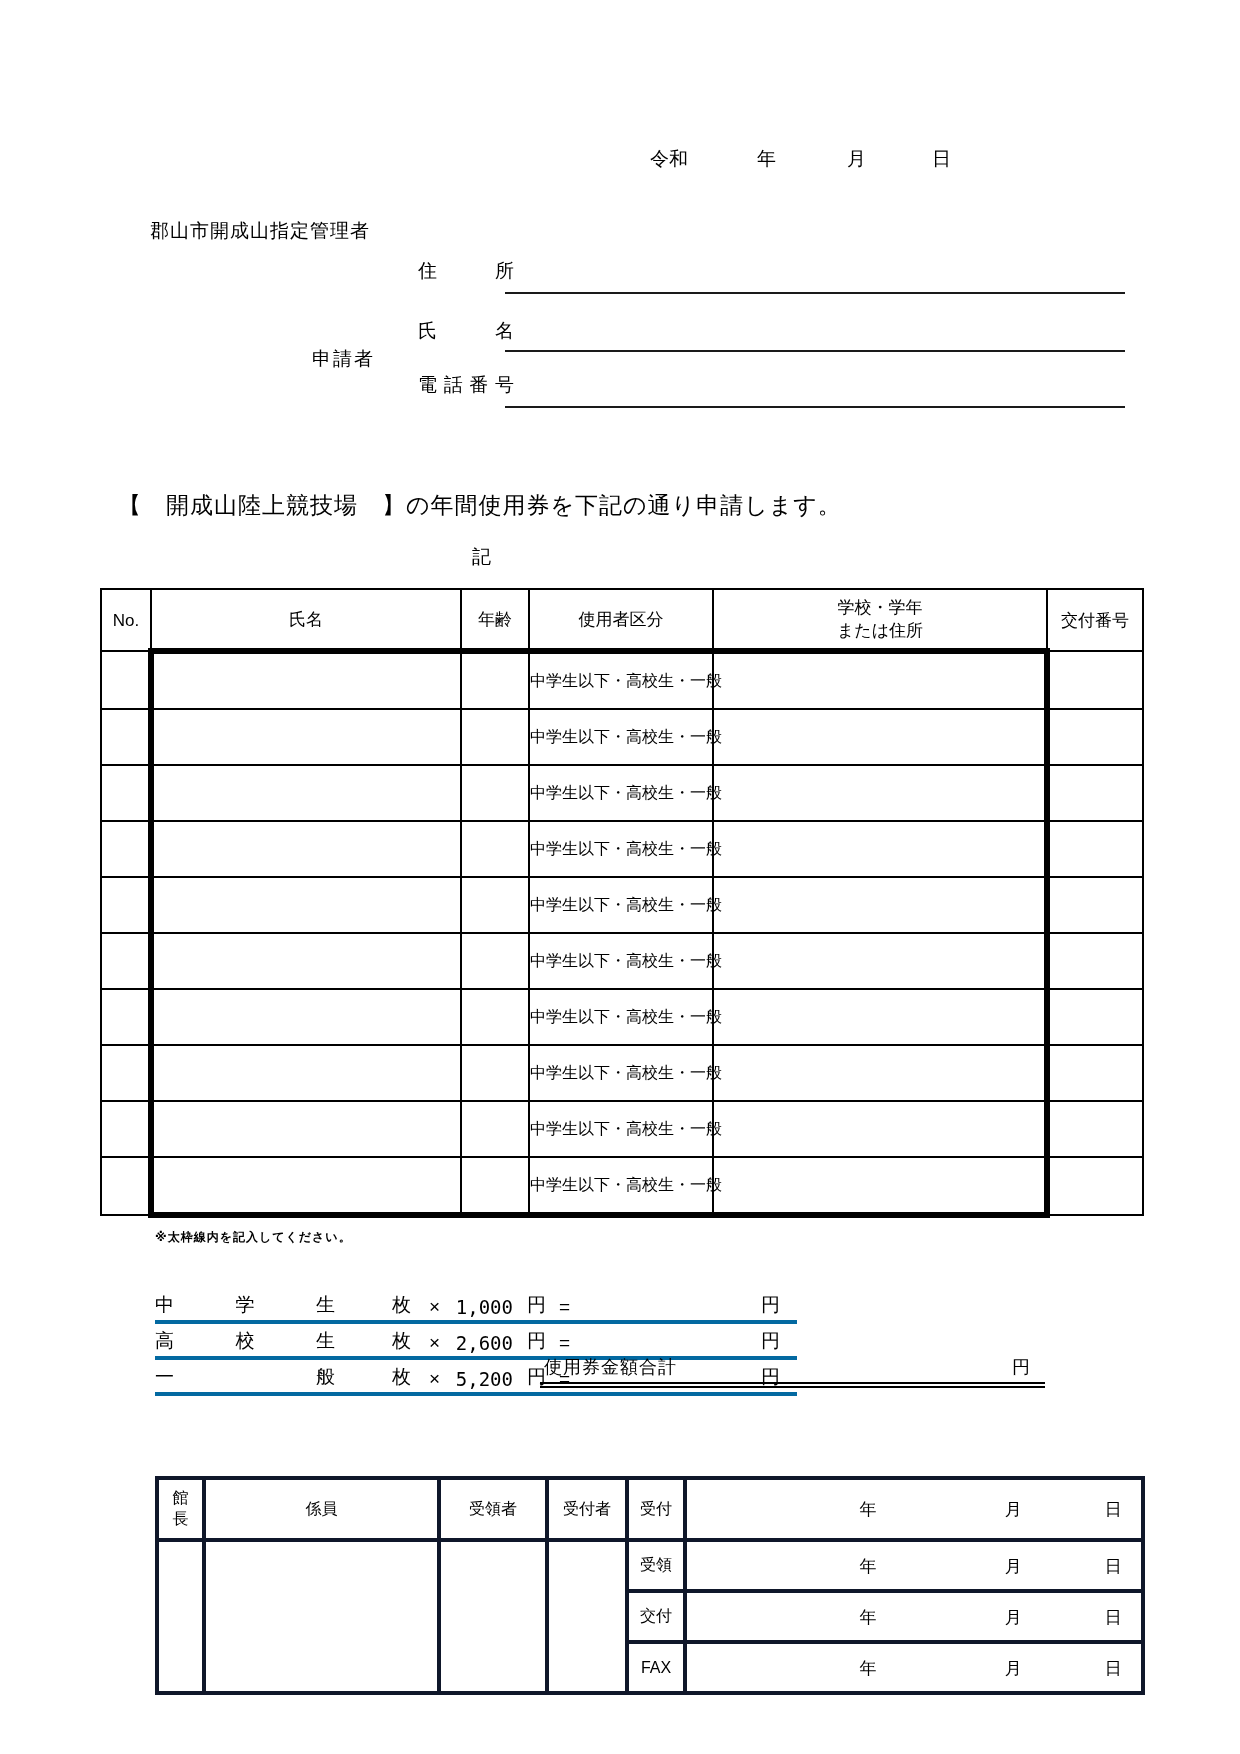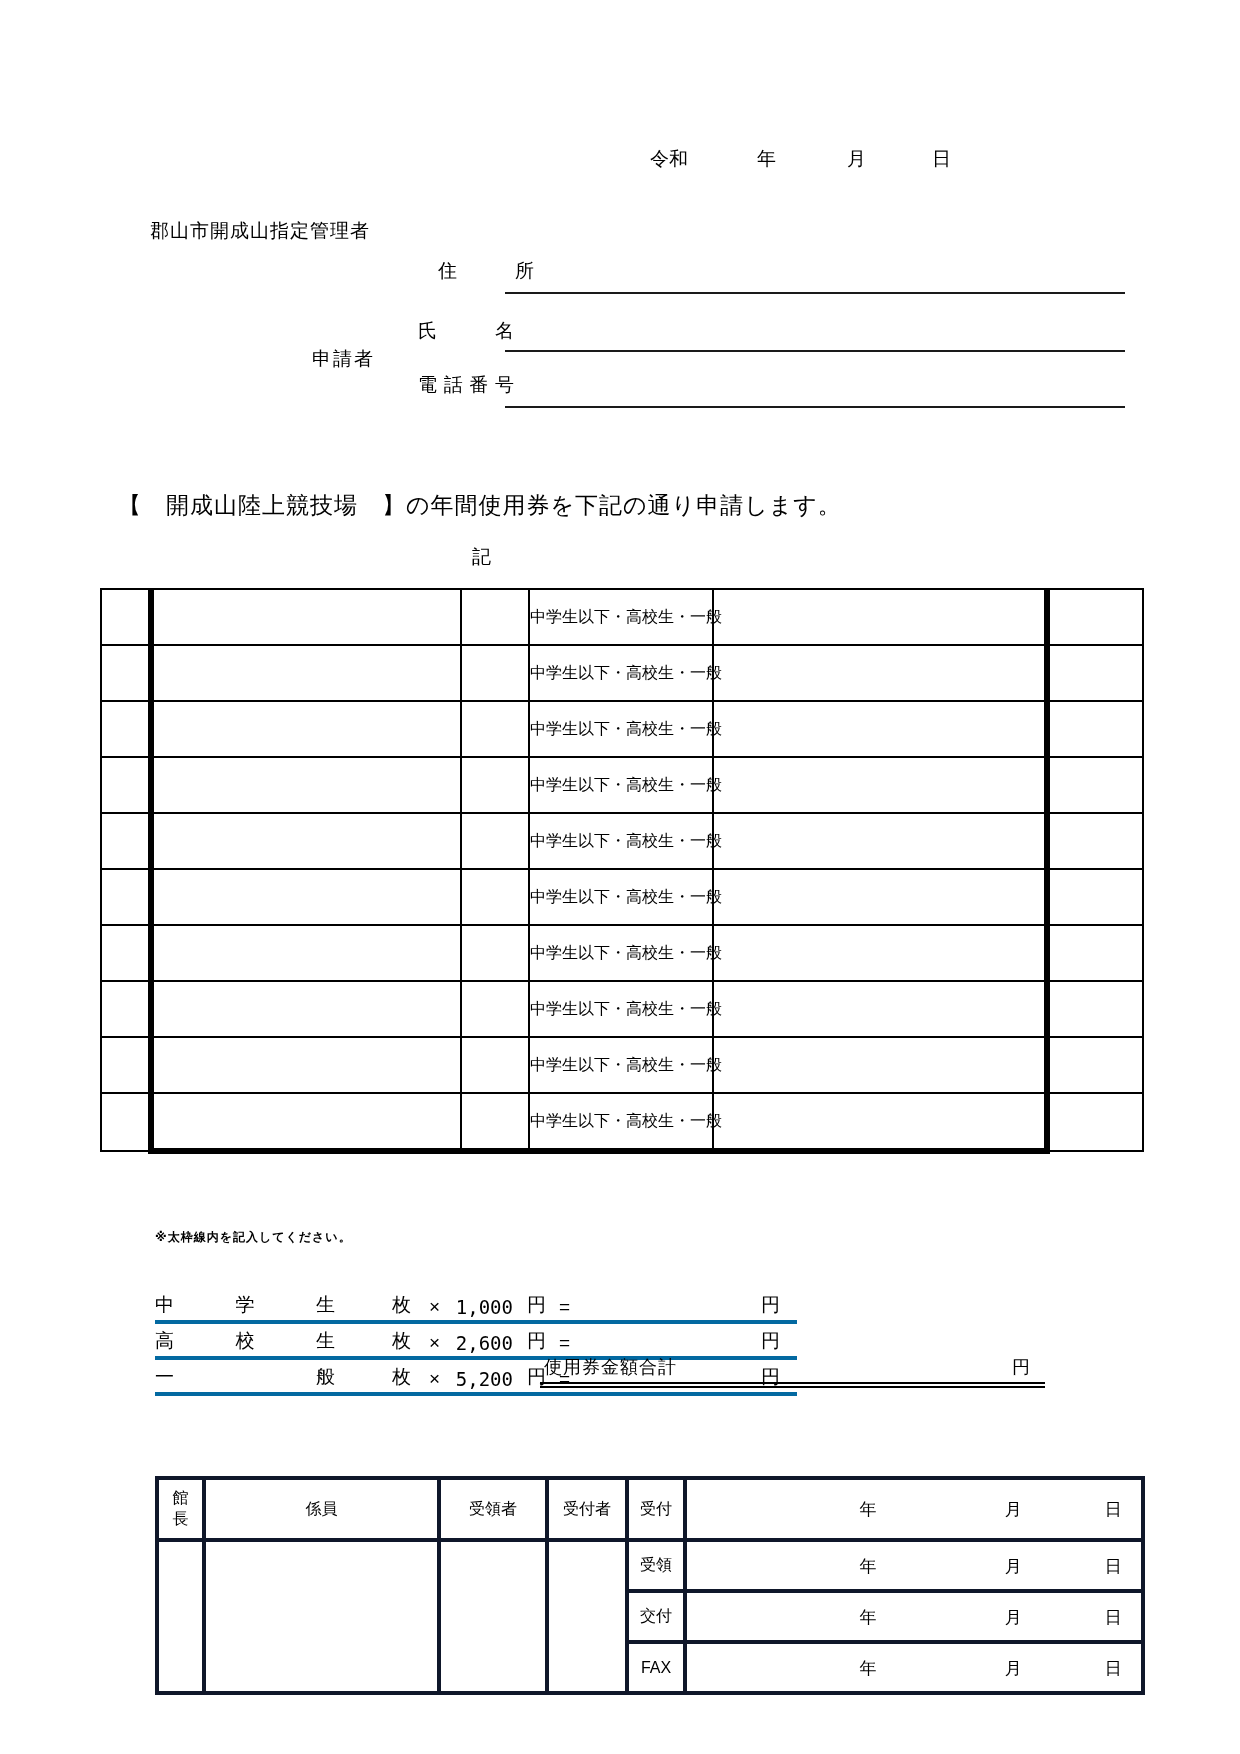--- a/index.html
+++ b/index.html
@@ -17,21 +17,21 @@
   .d-month{left:847px;top:146px;}
   .d-day{left:932px;top:146px;}
 
   
   .addr-line1{left:150px;top:190px;font-size:19px;letter-spacing:1px;}
   .addr-line2{left:150px;top:220px;font-size:21px;font-weight:bold;letter-spacing:1px;}
 
   
   .field-label{position:absolute;left:418px;width:96px;font-size:19px;
     text-align:justify;text-align-last:justify;white-space:normal;}
-  .fl-addr{top:258px;margin-left:20px;}
+  .fl-addr{top:258px;}
   .fl-name{top:318px;}
   .fl-phone{top:372px;}
   .section-label{left:312px;top:318px;font-size:19px;letter-spacing:2px;}
   .value-line{position:absolute;left:505px;width:620px;height:30px;
     border-bottom:2px solid #1a1a1a;font-size:18px;}
   .vl1{top:262px;}
   .vl2{top:320px;}
   .vl3{top:376px;}
 
   
@@ -122,20 +122,31 @@
     <table class="main">
       <colgroup>
         <col class="c-no">
           <col class="c-name">
           <col class="c-age">
         <col class="c-cat">
           <col class="c-school">
           <col class="c-issue">
       </colgroup>
       <tbody>
+          <tr>
+        <th>No.</th>
+        <th class="bb">氏名</th>
+        <th class="bb">年齢</th>
+        <th class="bb">使用者区分</th>
+        <th class="bb">
+          <div>学校・学年</div>
+          <div>または住所</div>
+        </th>
+        <th>交付番号</th>
+      </tr>
 
       <tr>
         <td></td>
         <td class="bl"></td>
         <td class="mid"></td>
         <td class="mid"><span class="cat-text">中学生以下・高校生・一般</span></td>
         <td class="br"></td>
         <td></td>
       </tr>
       <tr>

